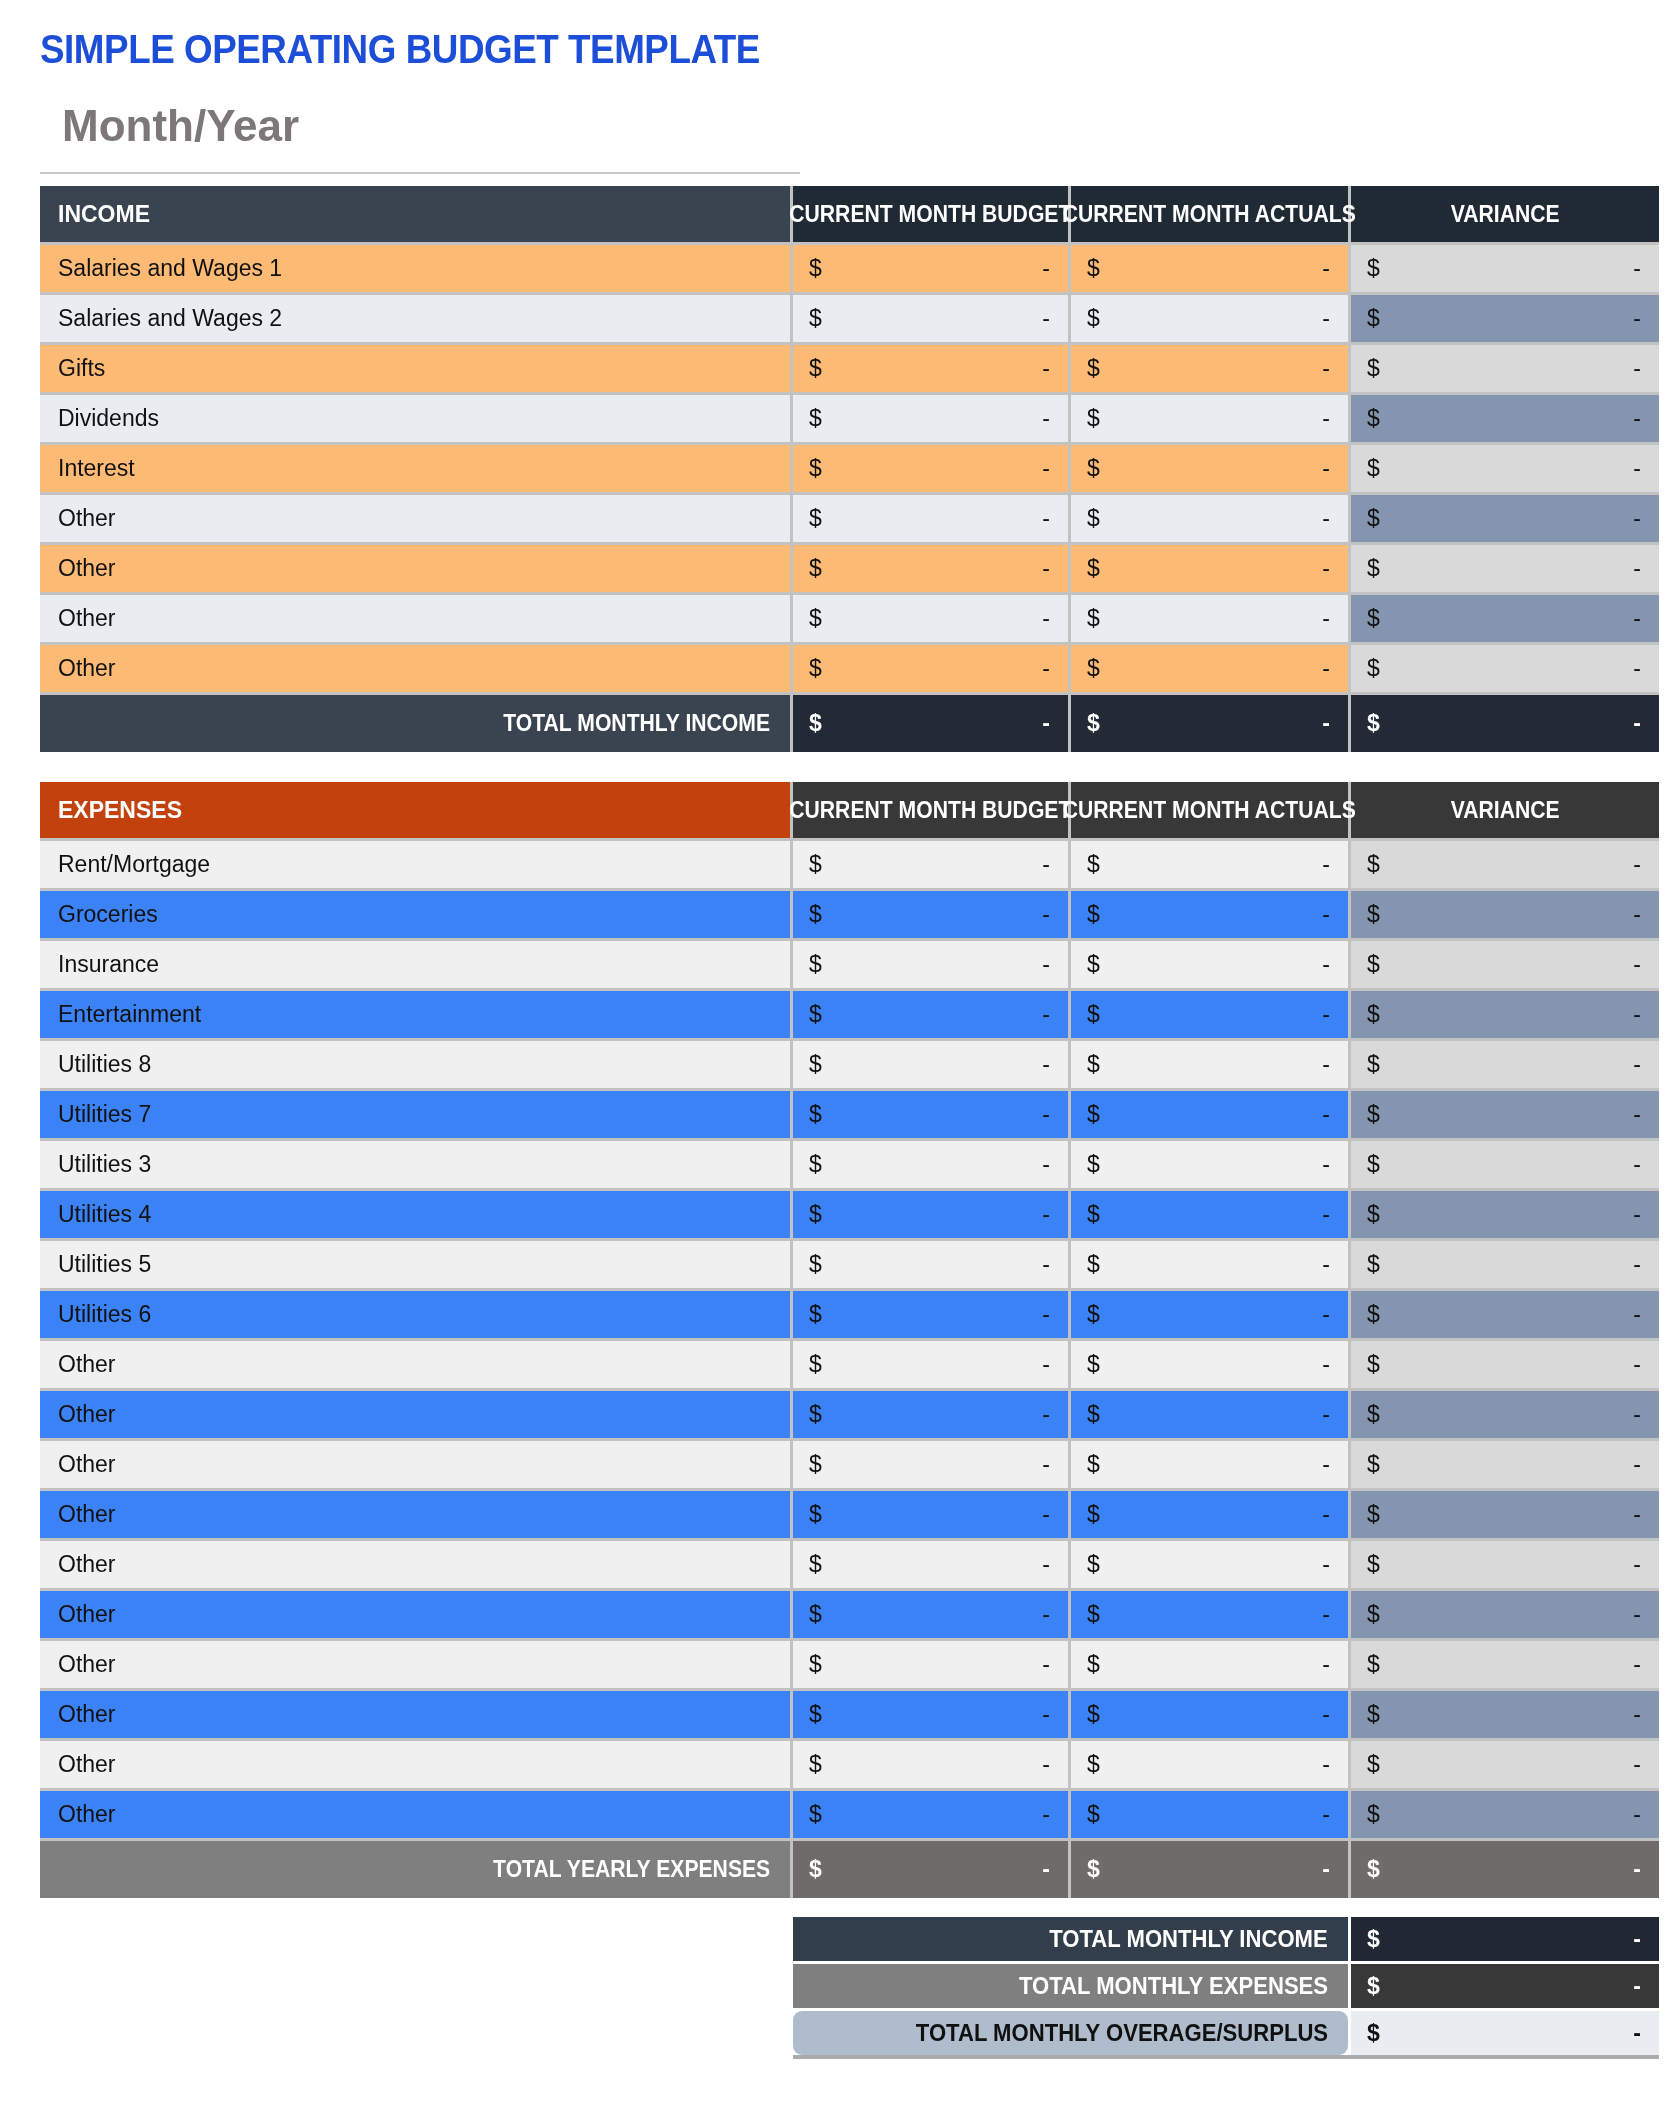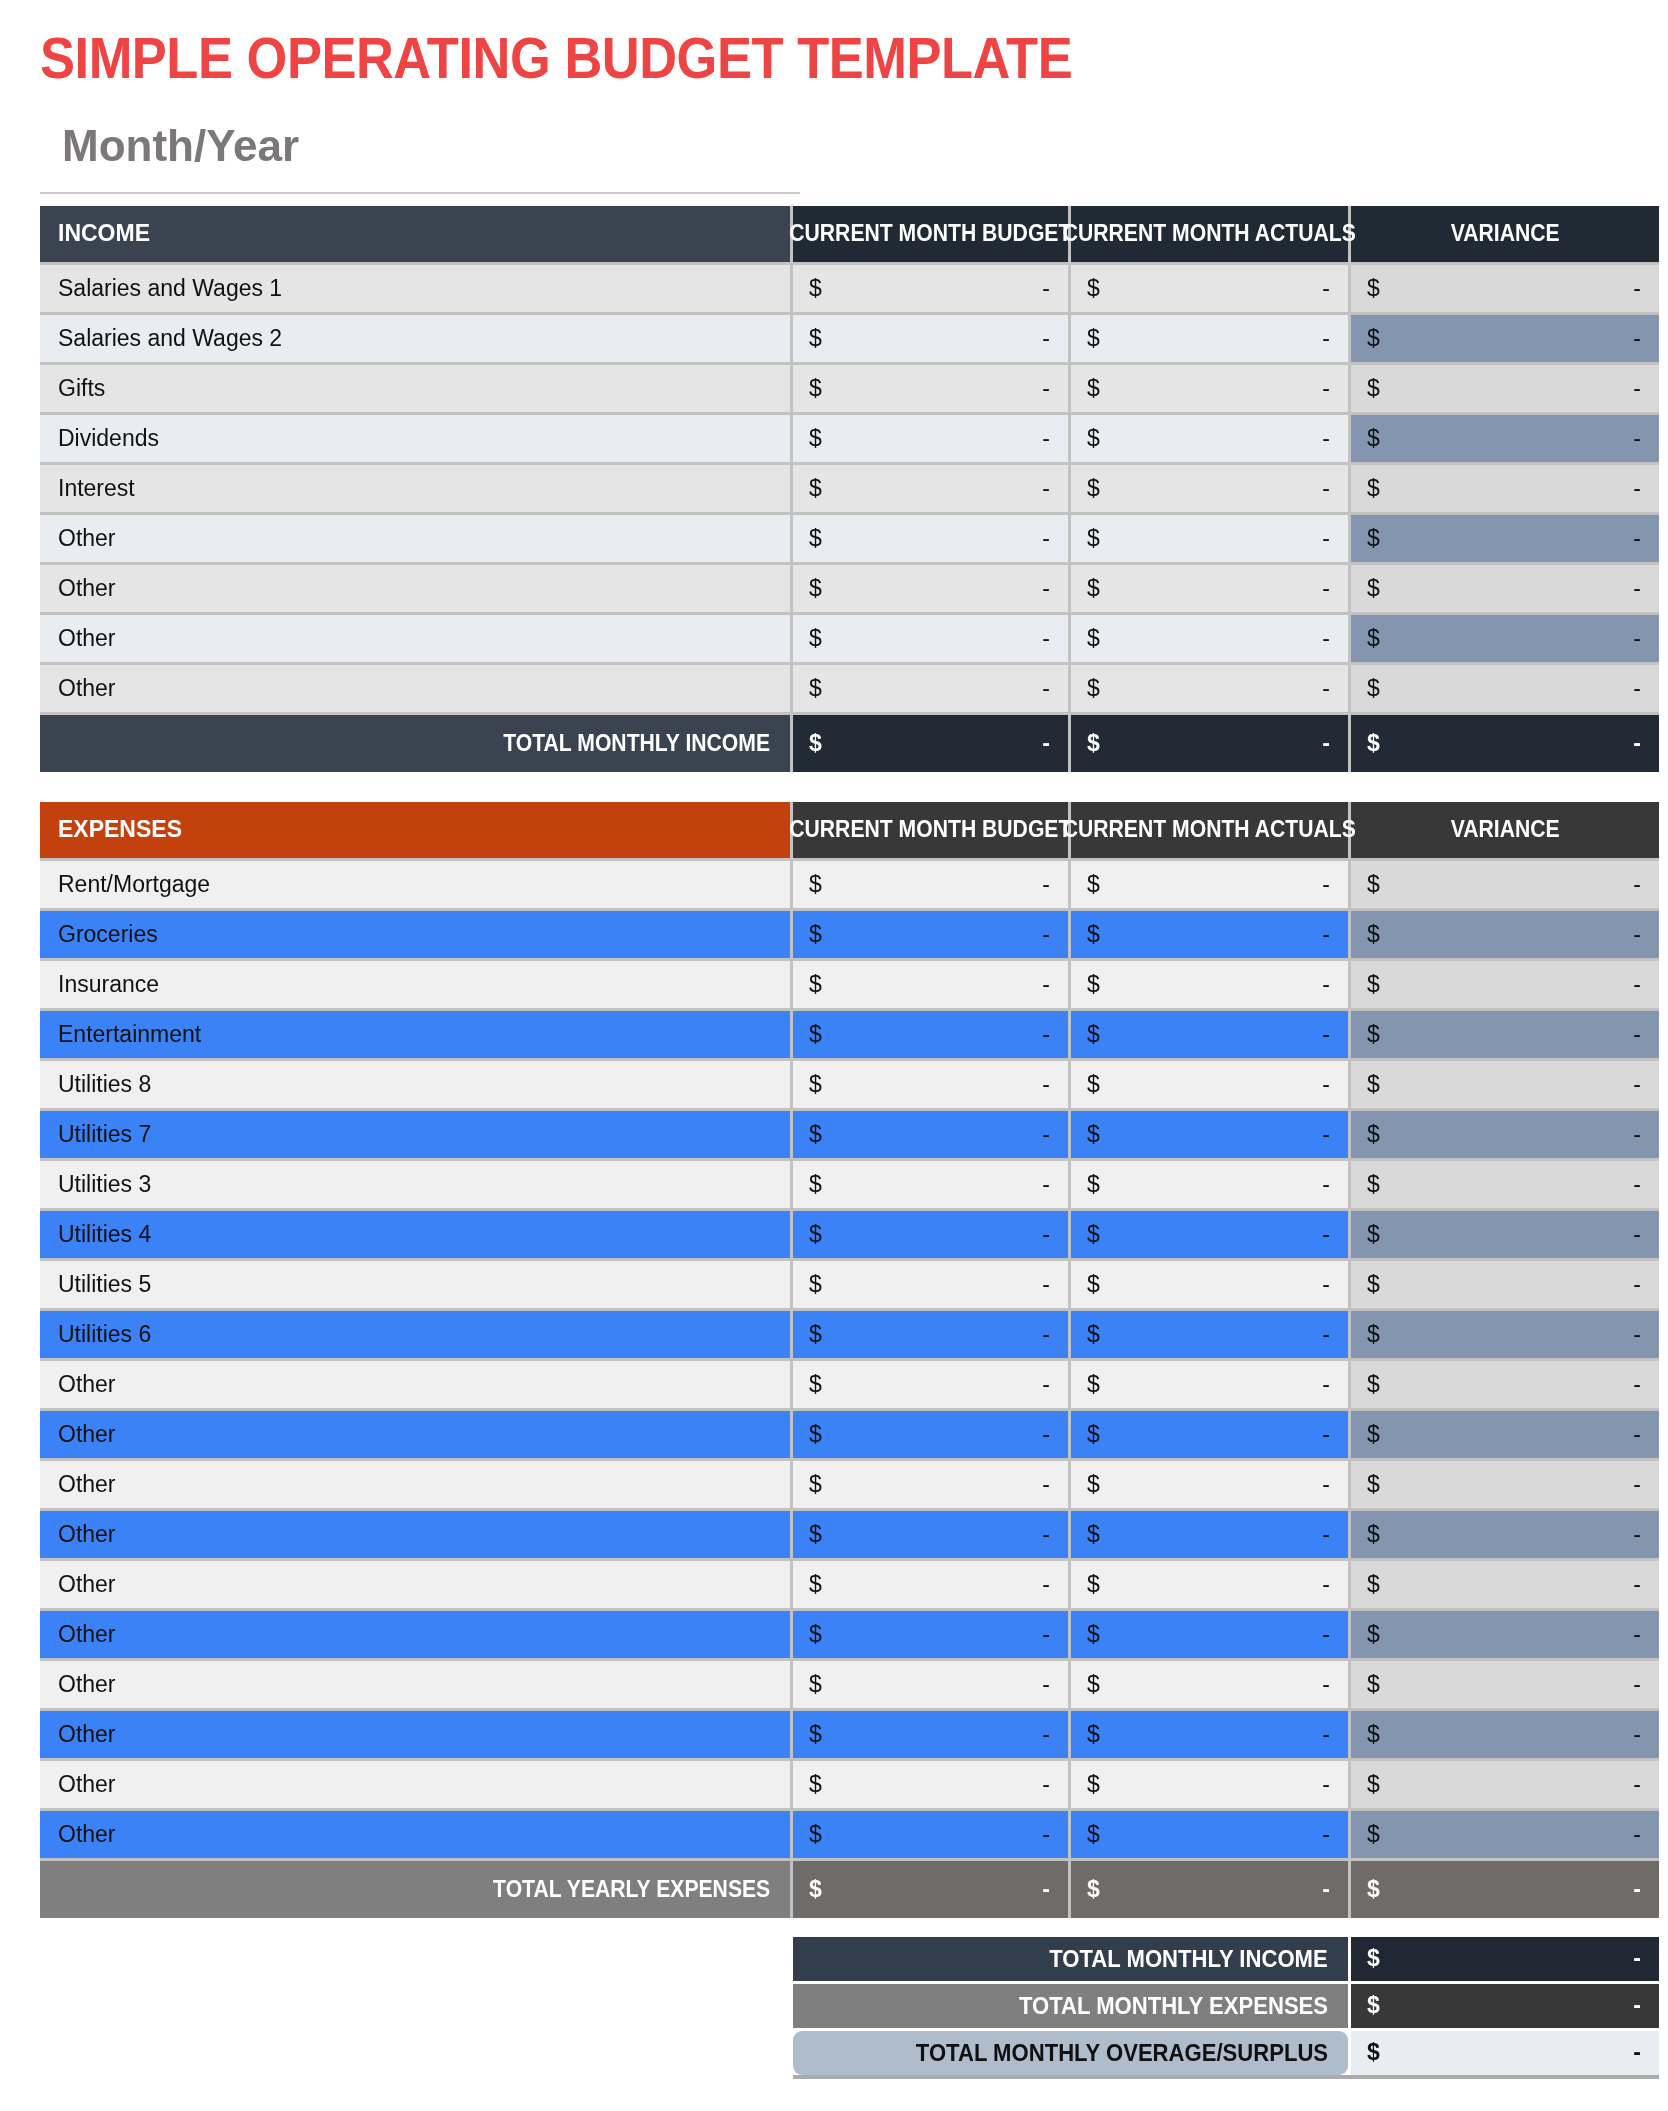--- a/index.html
+++ b/index.html
@@ -1,20 +1,20 @@
 <!DOCTYPE html>
 <html><head>
 <meta charset="utf-8">
 <style>
   html,body{margin:0;padding:0;background:#ffffff;}
   body{width:1668px;height:2111px;font-family:"Liberation Sans",sans-serif;-webkit-font-smoothing:antialiased;}
   .page{position:relative;width:1668px;height:2111px;overflow:hidden;}
 
   
-  .title{margin:26px 0 0 40px;font-size:57px;line-height:1.15;font-weight:bold;color:#ef4444;}
+  .title{margin:26px 0 0 40px;font-size:40px;line-height:1.15;font-weight:bold;color:#1d4ed8;}
   .squeezeL{display:inline-block;transform:scaleX(0.92);transform-origin:left center;white-space:nowrap;letter-spacing:-0.5px;}
   .subtitle{margin:30px 0 0 62px;font-size:44px;line-height:1.1;font-weight:bold;color:#7b7877;}
   .rule{margin:22px 0 0 40px;width:760px;height:0;border-top:2px solid #c9c9c9;}
 
   
   .tbl{margin-left:40px;width:1619px;background:#c2c2c2;}
   .income-tbl{margin-top:12px;}
   .expenses-tbl{margin-top:30px;}
   .hrow,.trow,.row{display:flex;}
   .hrow{height:56px;margin-bottom:3px;}
@@ -32,21 +32,21 @@
   .hrow .c{color:#ffffff;font-weight:bold;font-size:23px;}
   .hrow .money{justify-content:center;padding:0;}
   .sq{display:inline-block;transform:scaleX(0.92);transform-origin:center;white-space:nowrap;}
   .sqR{display:inline-block;transform:scaleX(0.92);transform-origin:right center;white-space:nowrap;}
   .income-tbl .hlabel{background:#3a4450;}
   .income-tbl .hmoney{background:#202a35;}
   .expenses-tbl .hlabel{background:#c2410c;}
   .expenses-tbl .hmoney{background:#383838;}
 
   
-  .inc-a .c{background:#e5e5e5;}
+  .inc-a .c{background:#fdba74;}
   .inc-a .variance{background:#d9d9d9;}
   .inc-b .c{background:#e9edf2;}
   .inc-b .variance{background:#8496af;}
   .exp-a .c{background:#f0f0f0;}
   .exp-a .variance{background:#d9d9d9;}
   .exp-b .c{background:#3b82f6;}
   .exp-b .variance{background:#8496af;}
 
   
   .trow .c1{justify-content:flex-end;padding-right:20px;color:#ffffff;font-weight:bold;font-size:23px;}

